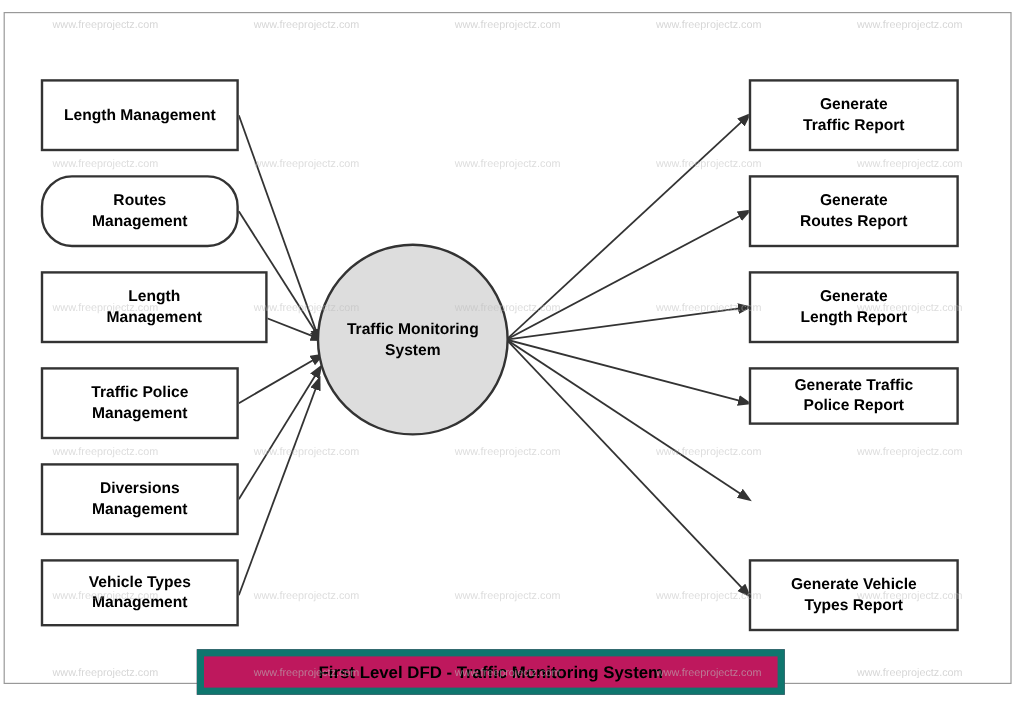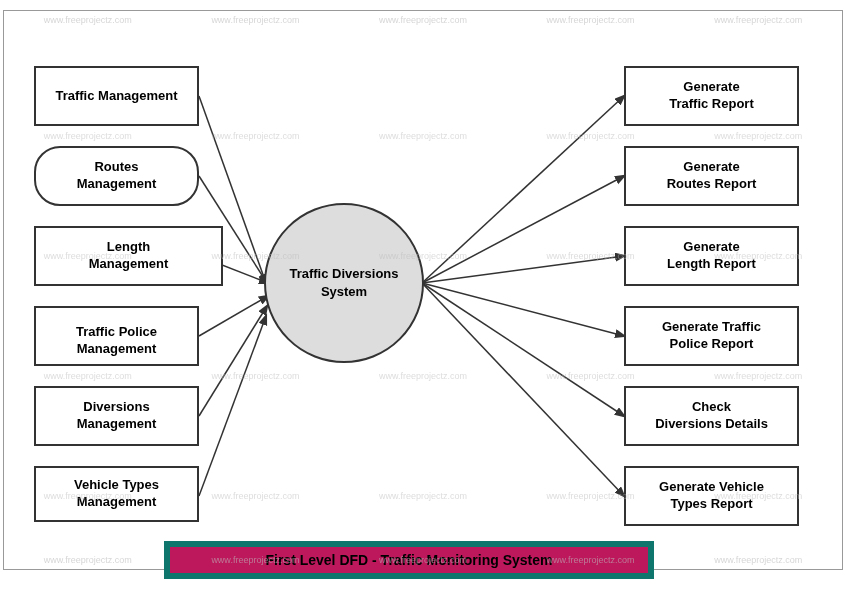--- a/index.html
+++ b/index.html
@@ -104,57 +104,54 @@
     <line x1="418" y1="272" x2="620" y2="245" stroke="#333" stroke-width="1.5" marker-end="url(#arrow)"></line>
 
     <line x1="418" y1="272" x2="620" y2="325" stroke="#333" stroke-width="1.5" marker-end="url(#arrow)"></line>
 
     <line x1="418" y1="272" x2="620" y2="405" stroke="#333" stroke-width="1.5" marker-end="url(#arrow)"></line>
 
     <line x1="418" y1="272" x2="620" y2="485" stroke="#333" stroke-width="1.5" marker-end="url(#arrow)"></line>
   </svg>
 
   <div class="center-circle" style="left:260px;top:192px;width:160px;height:160px;">
-    <span>Traffic Diversions System</span>
+    <span>Traffic Monitoring System</span>
   </div>
 
   <div class="box" style="left:30px;top:55px;width:165px;height:60px;">
-    <span>Traffic
+    <span>Length
 Management</span>
   </div>
   <div class="box" style="left:30px;top:135px;width:165px;height:60px;border-radius:26px;">
     <span>Routes<br>Management</span>
   </div>
   <div class="box" style="left:30px;top:215px;width:189px;height:60px;">
     <span>Length<br>Management</span>
   </div>
-  <div class="box" style="left:30px;top:295px;width:165px;height:60px;align-items:flex-end;">
+  <div class="box" style="left:30px;top:295px;width:165px;height:60px;">
     <span>Traffic Police<br>Management</span>
   </div>
   <div class="box" style="left:30px;top:375px;width:165px;height:60px;">
     <span>Diversions<br>Management</span>
   </div>
   <div class="box" style="left:30px;top:455px;width:165px;height:56px;">
     <span>Vehicle Types<br>Management</span>
   </div>
 
   <div class="box" style="left:620px;top:55px;width:175px;height:60px;">
     <span>Generate<br>Traffic Report</span>
   </div>
   <div class="box" style="left:620px;top:135px;width:175px;height:60px;">
     <span>Generate<br>Routes Report</span>
   </div>
   <div class="box" style="left:620px;top:215px;width:175px;height:60px;">
     <span>Generate<br>Length Report</span>
   </div>
-  <div class="box" style="left:620px;top:295px;width:175px;height:60px;">
+  <div class="box" style="left:620px;top:295px;width:175px;height:48px;">
     <span>Generate Traffic<br>Police Report</span>
-  </div>
-  <div class="box" style="left:620px;top:375px;width:175px;height:60px;">
-    <span>Check<br>Diversions Details</span>
   </div>
   <div class="box" style="left:620px;top:455px;width:175px;height:60px;">
     <span>Generate Vehicle<br>Types Report</span>
   </div>
 
   <div class="title-box" style="left:160px;top:530px;width:490px;height:38px;">
     <span>First Level DFD - Traffic Monitoring System</span>
   </div>
 
   <div style="position:absolute;bottom:4px;left:0;width:100%;display:flex;justify-content:space-around;pointer-events:none;">

